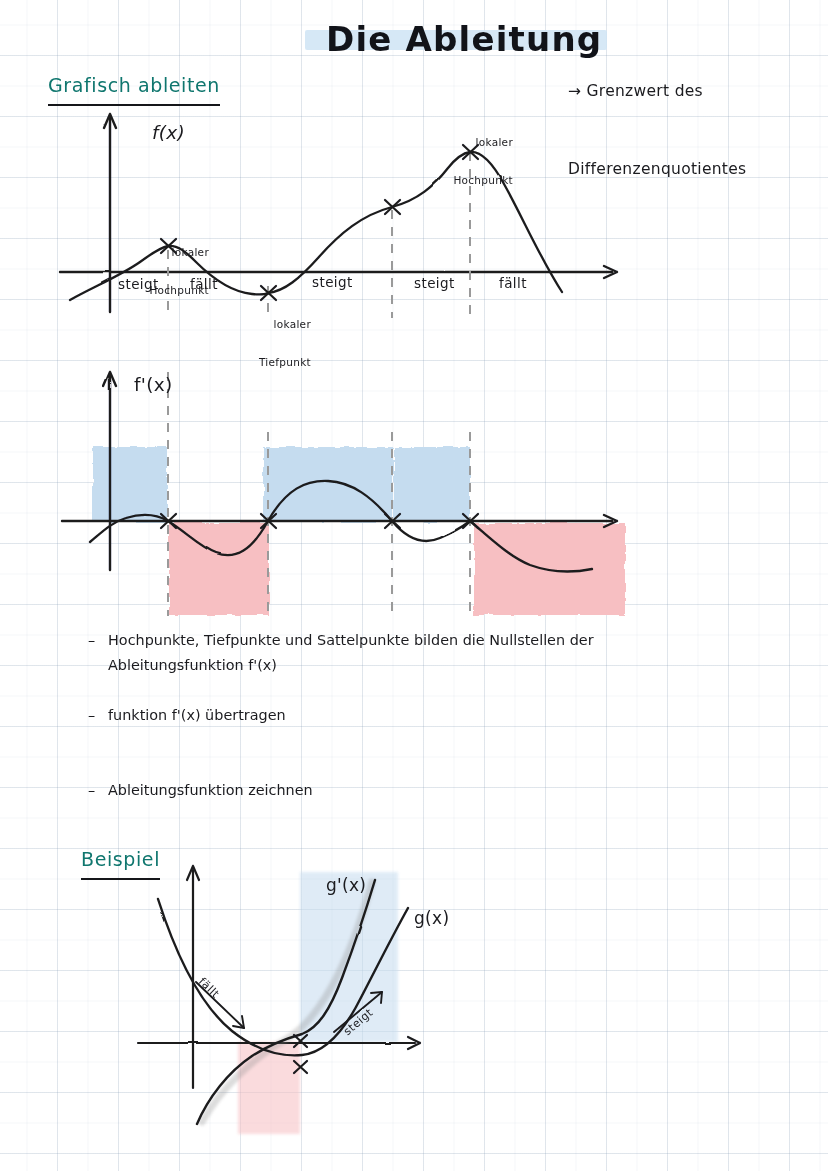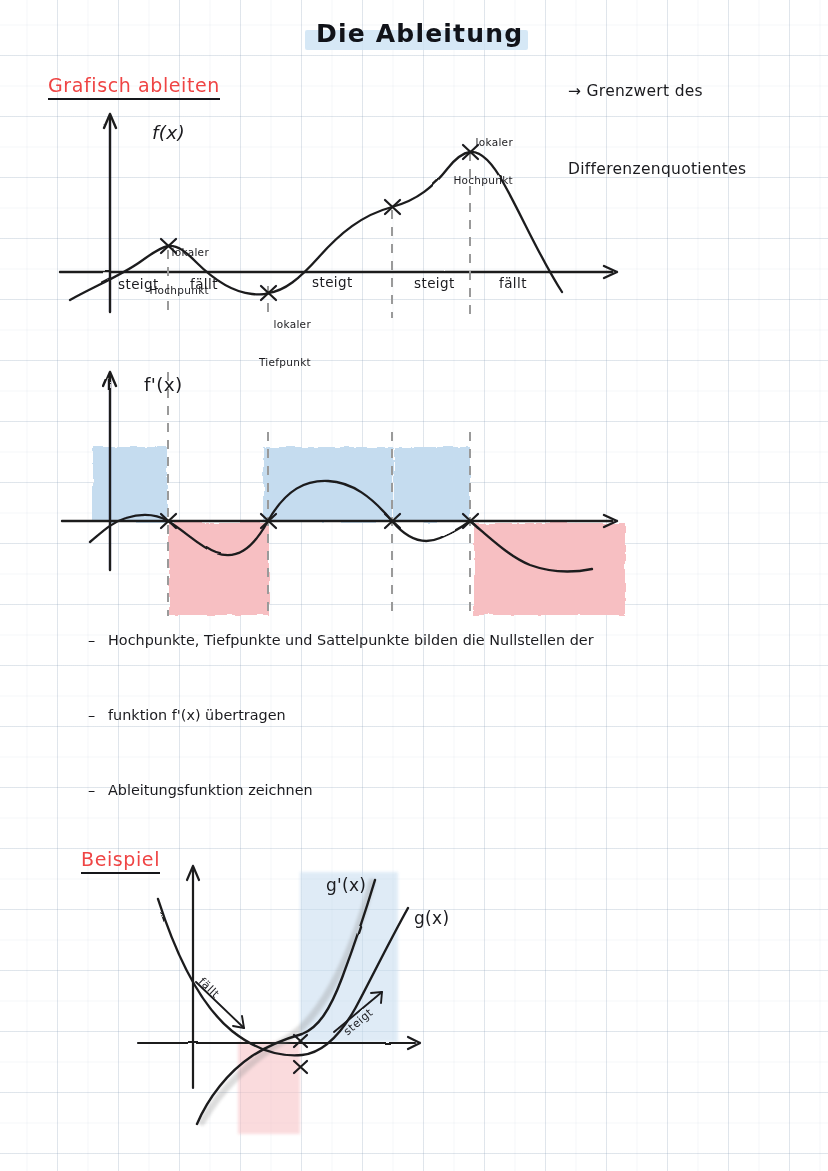--- a/index.html
+++ b/index.html
@@ -32,37 +32,37 @@
   .hw{
     font-family:"DejaVu Sans", sans-serif;
     color:#1b1b1f;
     position:absolute;
     white-space:pre;
     letter-spacing:.3px;
   }
   
   #title-wrap{position:absolute;left:305px;top:18px;}
   #title{
-    font-size:25px;font-weight:700;letter-spacing:1.2px;
+    font-size:34px;font-weight:700;letter-spacing:1.2px;
     color:#111319;
-    position:relative;display:inline-block;padding:1px 5px 2px 11px;
+    position:relative;display:inline-block;padding:1px 5px 2px 21px;
   }
   #title-hl{
     position:absolute;left:0;right:0;top:12px;height:20px;
     background:#cfe4f4;opacity:.85;border-radius:2px;z-index:0;
   }
   #title span.t{position:relative;z-index:1;}
 
   #subtitle{
     left:568px;top:26px;font-size:15.5px;line-height:26px;
     color:#1b1b1f;
   }
   .sec-head{
-    font-size:19px;letter-spacing:.6px;color:#ef4444;
-    border-bottom:2.4px solid #15161a;padding-bottom:2px;
+    font-size:19px;letter-spacing:.6px;color:#0f766e;
+    border-bottom:2.4px solid #15161a;padding-bottom:8px;
   }
   #h-grafisch{left:48px;top:74px;}
   #h-beispiel{left:46px;top:848px;margin-left:35px;}
 
   .axlbl{font-size:18.5px;}
   .pt-lbl{font-size:10.5px;line-height:12.5px;text-align:right;}
   .iv-lbl{font-size:13.5px;letter-spacing:.4px;}
 
   .bullet{
     position:absolute;font-size:14.4px;line-height:25px;color:#1b1b1f;
@@ -259,25 +259,26 @@
     <div>lokaler</div>
     <div>Hochpunkt</div>
   </div>
 
   <div class="hw iv-lbl" style="left:118px;top:276px;">steigt</div>
   <div class="hw iv-lbl" style="left:190px;top:276px;">fällt</div>
   <div class="hw iv-lbl" style="left:312px;top:274px;">steigt</div>
   <div class="hw iv-lbl" style="left:414px;top:275px;">steigt</div>
   <div class="hw iv-lbl" style="left:499px;top:275px;">fällt</div>
 
-  <div class="hw axlbl" style="left:144px;top:374px;">f'(x)</div>
+  <div class="hw axlbl" style="left:134px;top:374px;">f'(x)</div>
 
   <div class="bullet" style="left:108px;top:628px;width:620px;">
     <span class="dash">–</span>
     <div>Hochpunkte, Tiefpunkte und Sattelpunkte bilden die Nullstellen der</div>
+    <div>Ableitungsfunktion f'(x)</div>
   </div>
 
   <div class="bullet" style="left:108px;top:703px;width:620px;">
     <span class="dash">–</span>
     <div>funktion f'(x) übertragen</div>
   </div>
 
   <div class="bullet" style="left:108px;top:778px;width:620px;">
     <span class="dash">–</span>
     <div>Ableitungsfunktion zeichnen</div>

